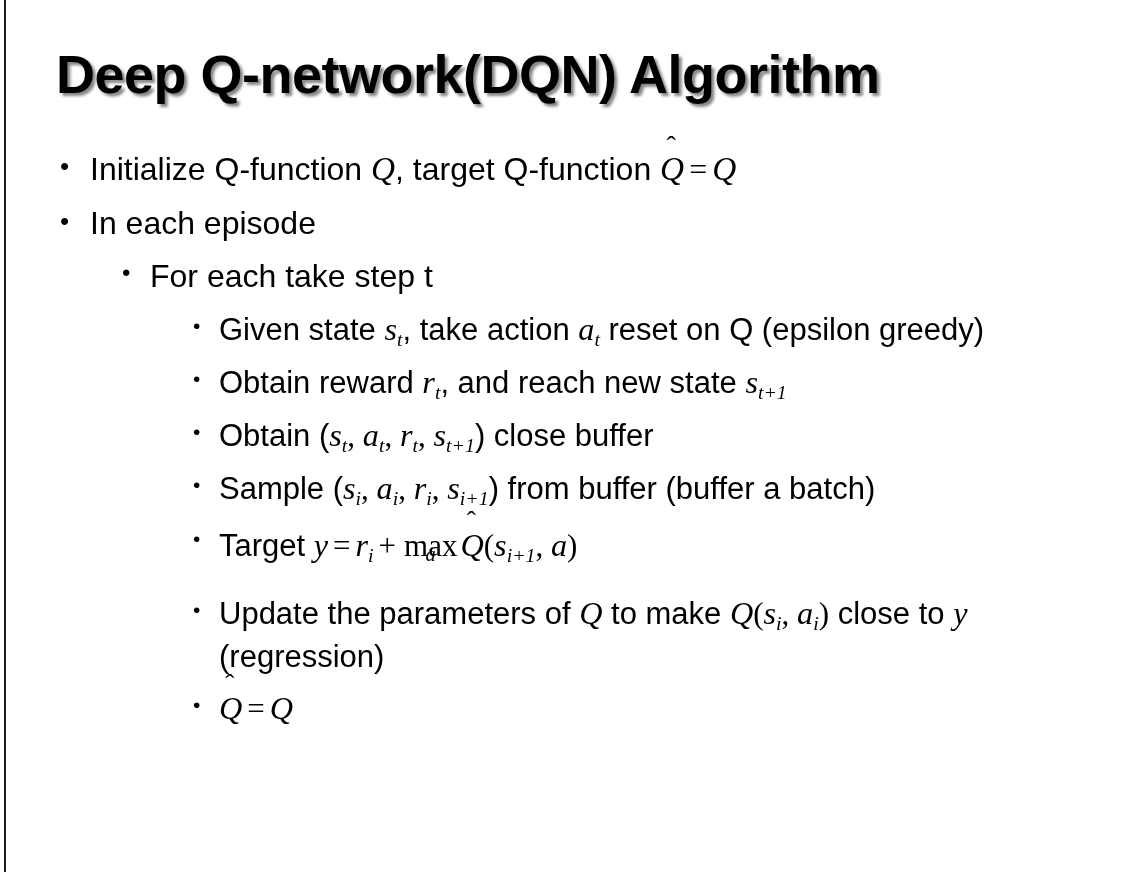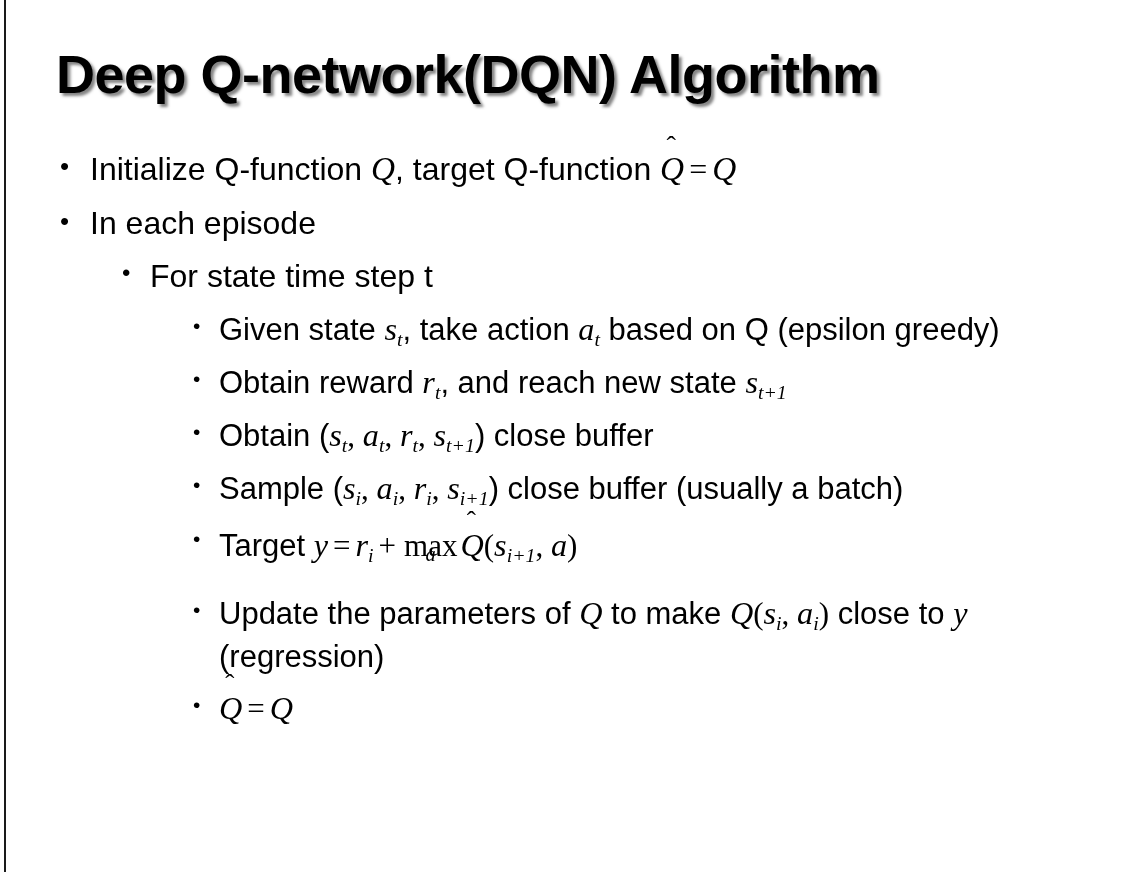--- a/index.html
+++ b/index.html
@@ -167,43 +167,43 @@
       <span class="bullet-text"><span>Initialize Q-function </span><span class="mi">Q</span><span>, target Q-function </span><span class="hatwrap"><span class="hat">ˆ</span><span>Q</span></span><span class="mo mo-rel">=</span><span class="mi">Q</span></span>
     </div>
 
     <div class="bullet-row lvl1">
       <span class="bullet-mark">•</span>
       <span class="bullet-text">In each episode</span>
     </div>
 
     <div class="bullet-row lvl2">
       <span class="bullet-mark">•</span>
-      <span class="bullet-text">For state time step t</span>
+      <span class="bullet-text">For each take step t</span>
     </div>
 
     <div class="lvl3-group">
 
       <div class="bullet-row lvl3">
         <span class="bullet-mark">•</span>
-        <span class="bullet-text"><span>Given state </span><span class="mi">s</span><span class="sub">t</span><span>, take action </span><span class="mi">a</span><span class="sub">t</span><span> based on Q (epsilon greedy)</span></span>
+        <span class="bullet-text"><span>Given state </span><span class="mi">s</span><span class="sub">t</span><span>, take action </span><span class="mi">a</span><span class="sub">t</span><span> reset on Q (epsilon greedy)</span></span>
       </div>
 
       <div class="bullet-row lvl3">
         <span class="bullet-mark">•</span>
         <span class="bullet-text"><span>Obtain reward </span><span class="mi">r</span><span class="sub">t</span><span>, and reach new state </span><span class="mi">s</span><span class="sub">t+1</span></span>
       </div>
 
       <div class="bullet-row lvl3">
         <span class="bullet-mark">•</span>
         <span class="bullet-text"><span>Obtain (</span><span class="mi">s</span><span class="sub">t</span><span class="mn">, </span><span class="mi">a</span><span class="sub">t</span><span class="mn">, </span><span class="mi">r</span><span class="sub">t</span><span class="mn">, </span><span class="mi">s</span><span class="sub">t+1</span><span>) close buffer</span></span>
       </div>
 
       <div class="bullet-row lvl3">
         <span class="bullet-mark">•</span>
-        <span class="bullet-text"><span>Sample (</span><span class="mi">s</span><span class="sub">i</span><span class="mn">, </span><span class="mi">a</span><span class="sub">i</span><span class="mn">, </span><span class="mi">r</span><span class="sub">i</span><span class="mn">, </span><span class="mi">s</span><span class="sub">i+1</span><span>) close buffer (usually a batch)</span></span>
+        <span class="bullet-text"><span>Sample (</span><span class="mi">s</span><span class="sub">i</span><span class="mn">, </span><span class="mi">a</span><span class="sub">i</span><span class="mn">, </span><span class="mi">r</span><span class="sub">i</span><span class="mn">, </span><span class="mi">s</span><span class="sub">i+1</span><span>) from buffer (buffer a batch)</span></span>
       </div>
 
       <div class="bullet-row lvl3" style="margin-bottom:22px;">
         <span class="bullet-mark">•</span>
         <span class="bullet-text"><span>Target </span><span class="mi">y</span><span class="mo mo-rel">=</span><span class="mi">r</span><span class="sub">i</span><span class="mo mo-rel">+</span><span class="maxop"><span>max</span><span class="oplimit">a</span></span><span class="hatwrap"><span class="hat">ˆ</span><span>Q</span></span><span class="mn">(</span><span class="mi">s</span><span class="sub">i+1</span><span class="mn">, </span><span class="mi">a</span><span class="mn">)</span></span>
       </div>
 
       <div class="bullet-row lvl3">
         <span class="bullet-mark">•</span>
         <span class="bullet-text"><span>Update the parameters of </span><span class="mi">Q</span><span> to make </span><span class="mi">Q</span><span class="mn">(</span><span class="mi">s</span><span class="sub">i</span><span class="mn">, </span><span class="mi">a</span><span class="sub">i</span><span class="mn">)</span><span> close to </span><span class="mi">y</span><span> (regression)</span></span>

